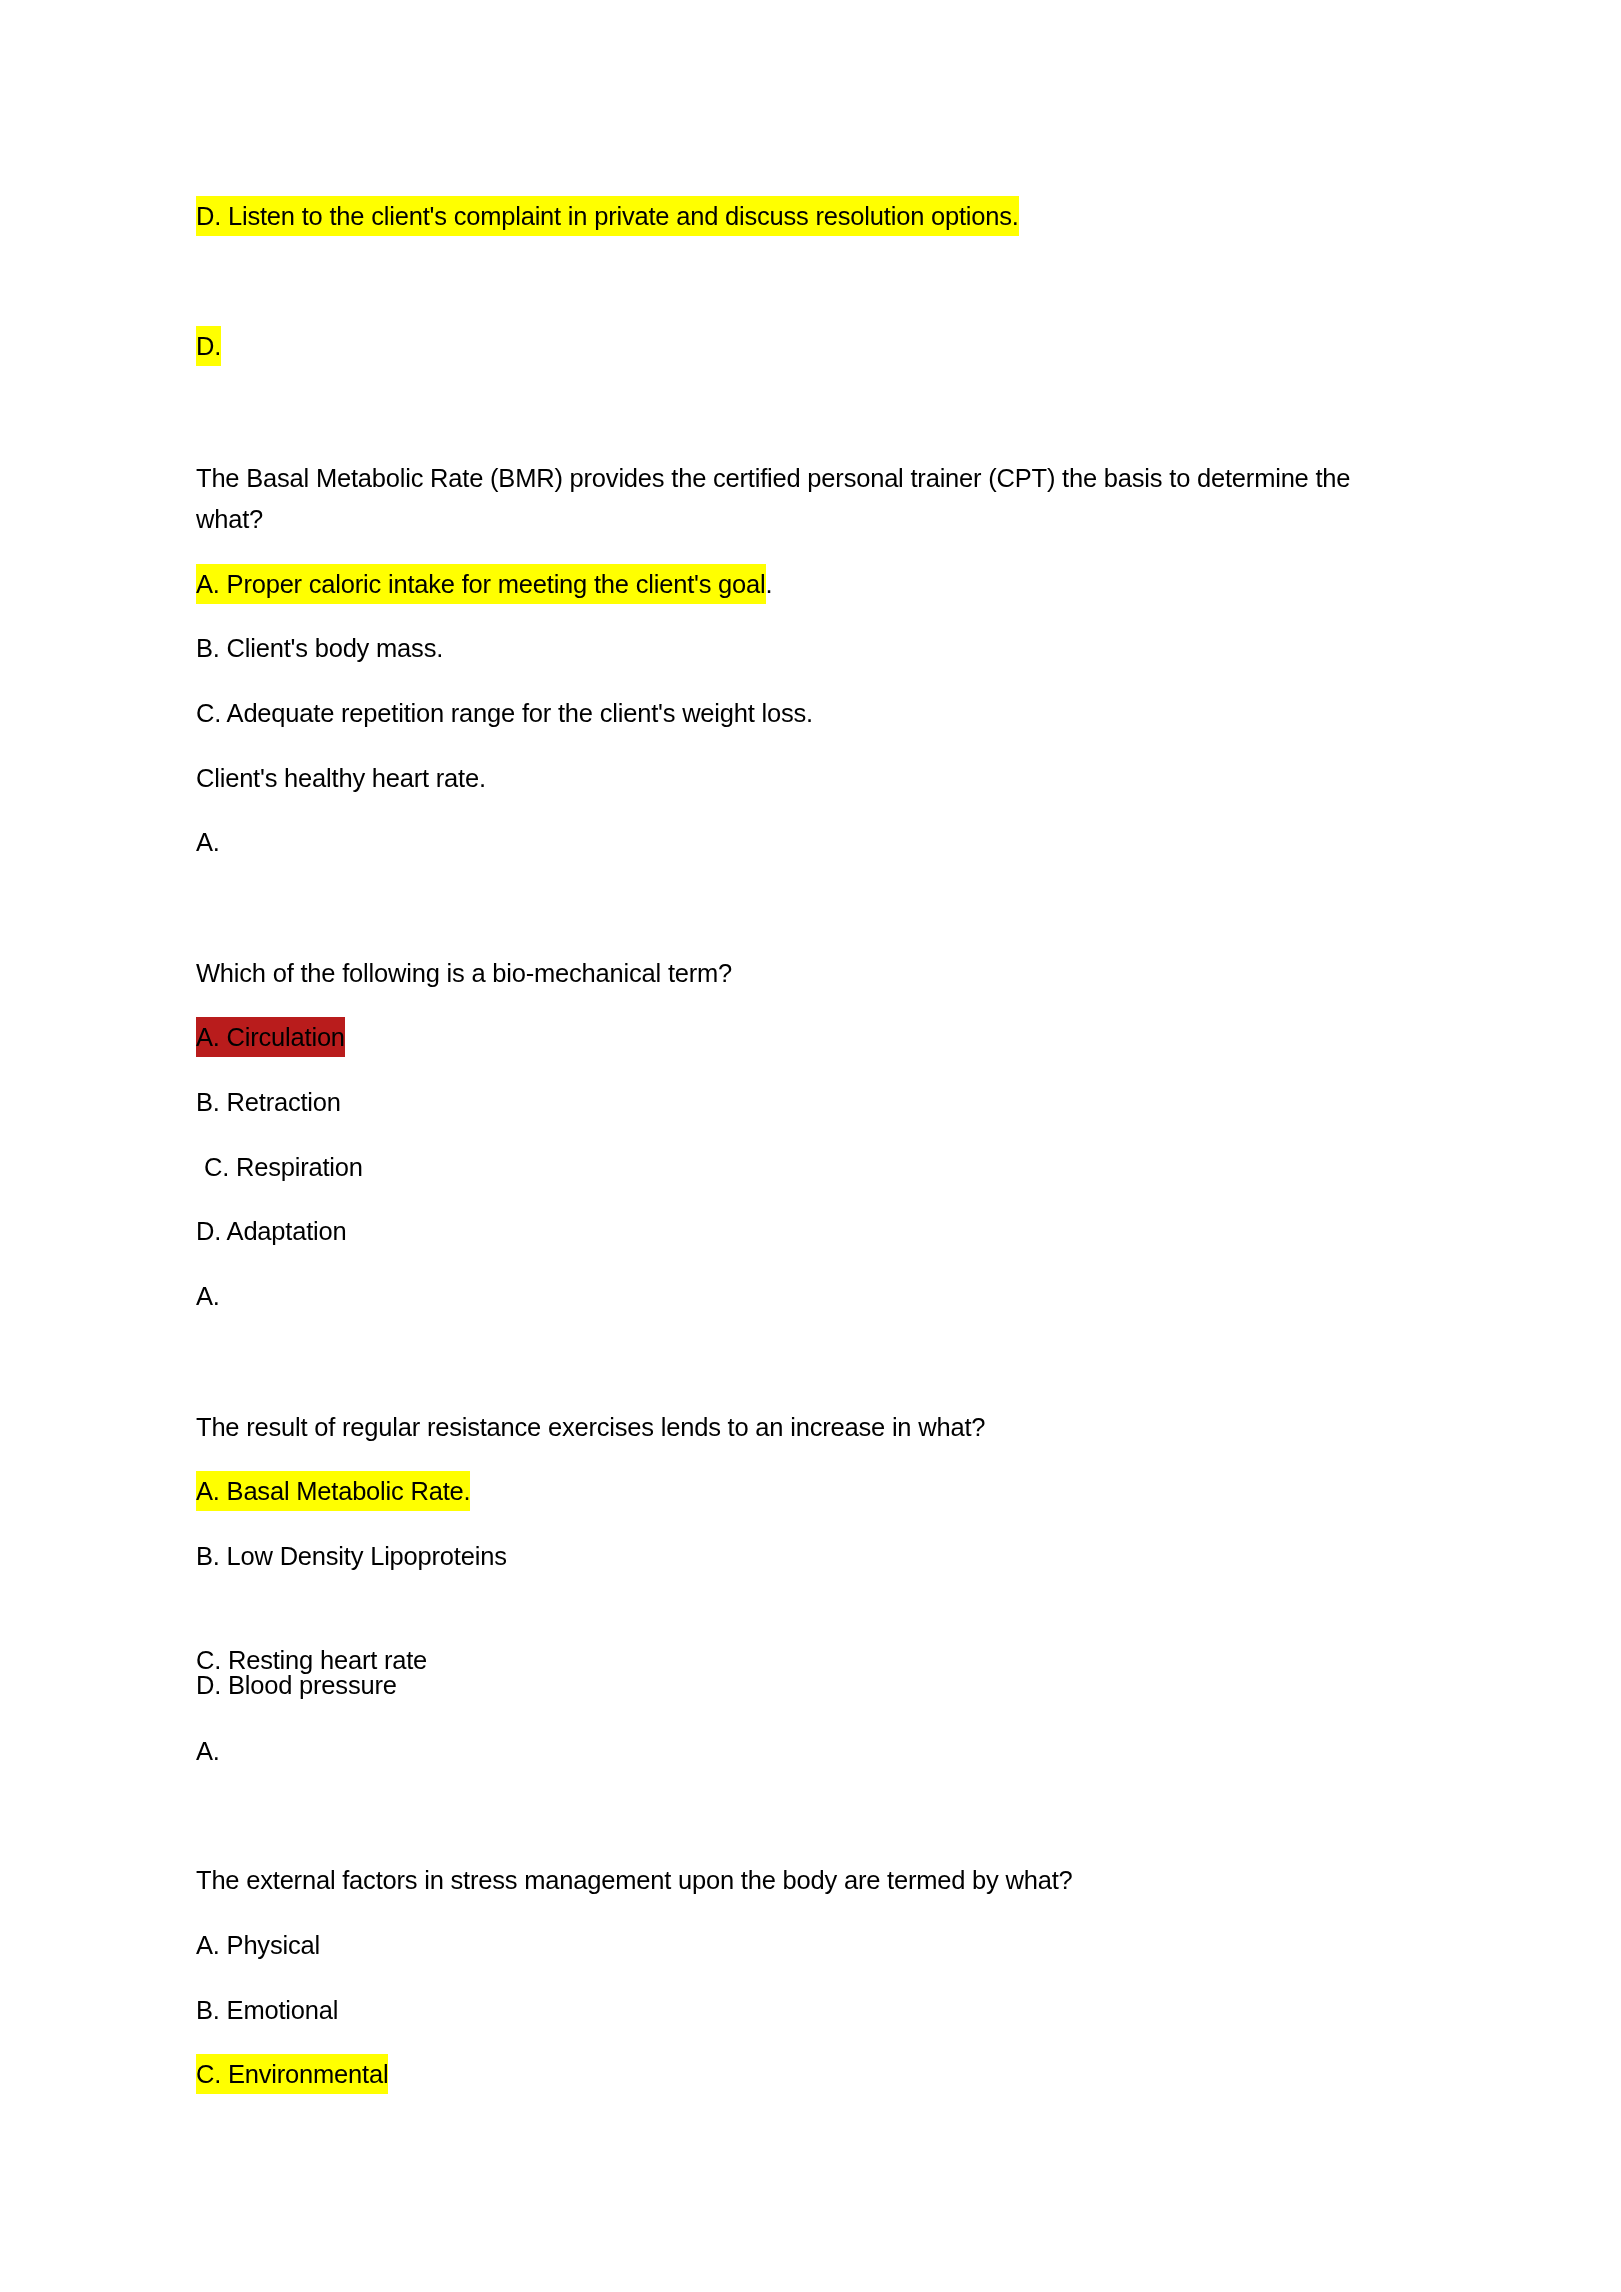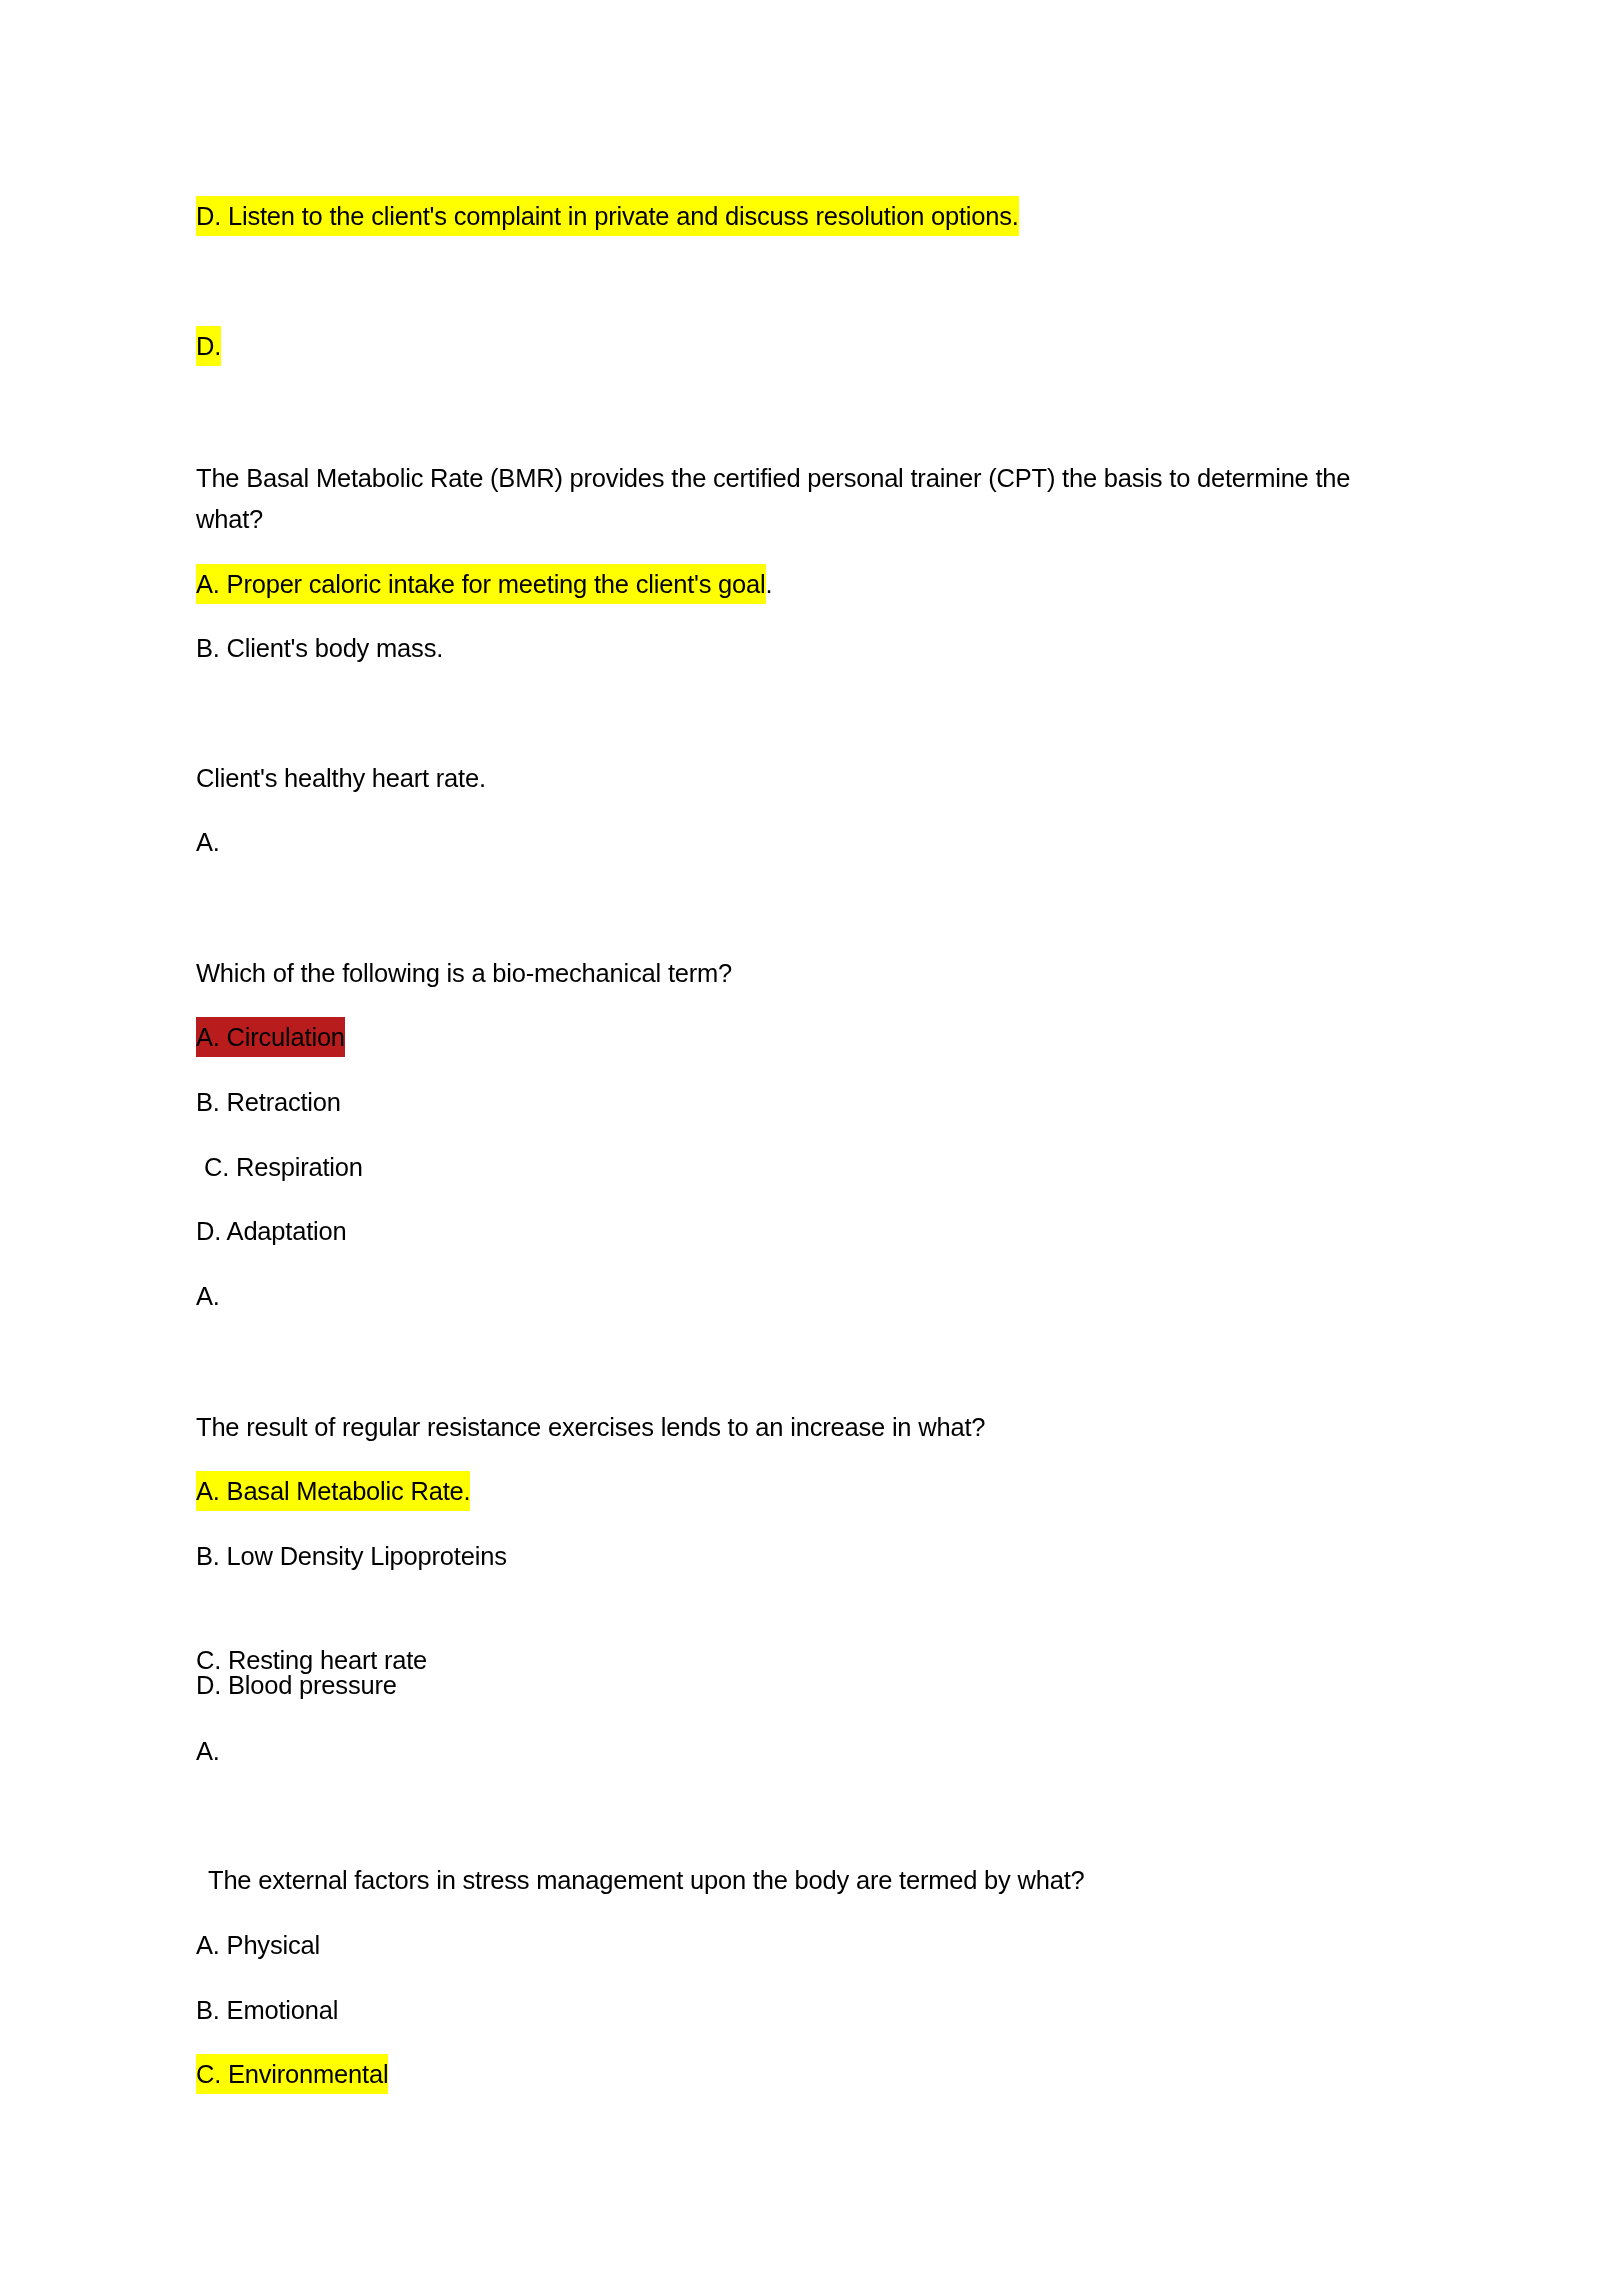--- a/index.html
+++ b/index.html
@@ -46,36 +46,37 @@
 <body>
 
 <div class="page">
 
   <p class="para" style="top:196px;"><span class="hl" style="background: rgb(255, 255, 0);">D. Listen to the client's complaint in private and discuss resolution options.</span></p>
   <p class="para" style="top:326px;"><span class="hl" style="background: rgb(255, 255, 0);">D.</span></p>
 
   <p class="para" style="top:564px;"><span class="hl" style="background: rgb(255, 255, 0);">A. Proper caloric intake for meeting the client's goal</span><span>.</span></p>
   <p class="para wrap" style="top:458px;">The Basal Metabolic Rate (BMR) provides the certified personal trainer (CPT) the basis to determine the what?</p>
   <p class="para" style="top:628px;">B. Client's body mass.</p>
+  <p class="para" style="top:693px;">C. Adequate repetition range for the client's weight loss.</p>
   <p class="para" style="top:758px;">Client's healthy heart rate.</p>
   <p class="para" style="top:822px;">A.</p>
 
   <p class="para" style="top:953px;">Which of the following is a bio-mechanical term?</p>
   <p class="para" style="top:1017px;"><span class="hl" style="background: #b91c1c;">A. Circulation</span></p>
   <p class="para" style="top:1082px;">B. Retraction</p>
   <p class="para" style="top:1147px;margin-left:8px;">C. Respiration</p>
   <p class="para" style="top:1211px;">D. Adaptation</p>
   <p class="para" style="top:1276px;">A.</p>
 
   <p class="para" style="top:1407px;">The result of regular resistance exercises lends to an increase in what?</p>
   <p class="para" style="top:1471px;"><span class="hl" style="background: rgb(255, 255, 0);">A. Basal Metabolic Rate.</span></p>
   <p class="para" style="top:1536px;">B. Low Density Lipoproteins</p>
   <p class="para" style="top:1640px;">C. Resting heart rate</p>
   <p class="para" style="top:1665px;">D. Blood pressure</p>
   <p class="para" style="top:1731px;">A.</p>
 
-  <p class="para" style="top:1860px;margin-left:12px;">The external factors in stress management upon the body are termed by what?</p>
+  <p class="para" style="top:1860px;">The external factors in stress management upon the body are termed by what?</p>
   <p class="para" style="top:1925px;">A. Physical</p>
   <p class="para" style="top:1990px;">B. Emotional</p>
   <p class="para" style="top:2054px;"><span class="hl" style="background: rgb(255, 255, 0);">C. Environmental</span></p>
 
 </div>
 
 
 </body></html>

